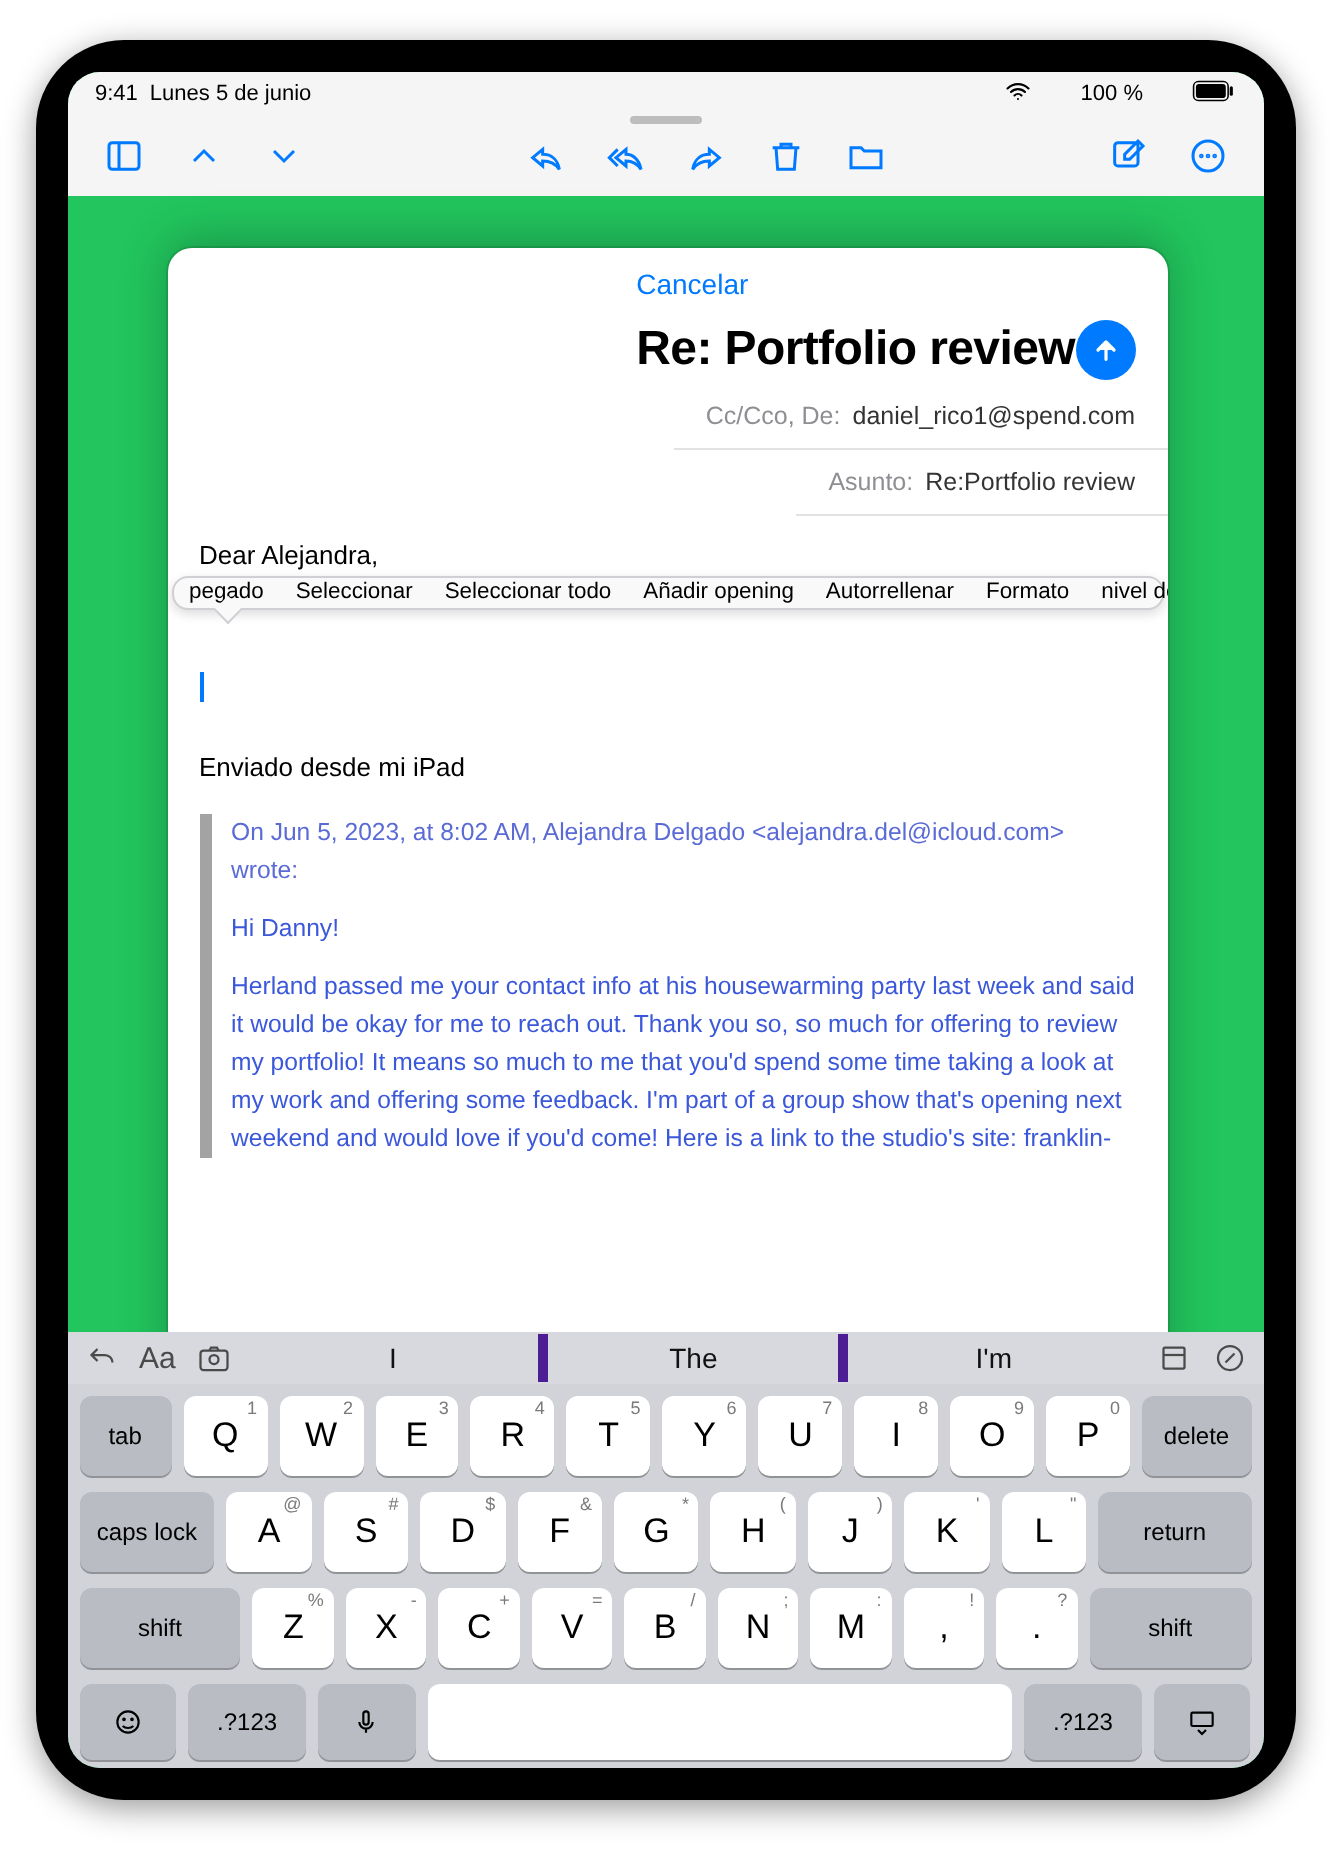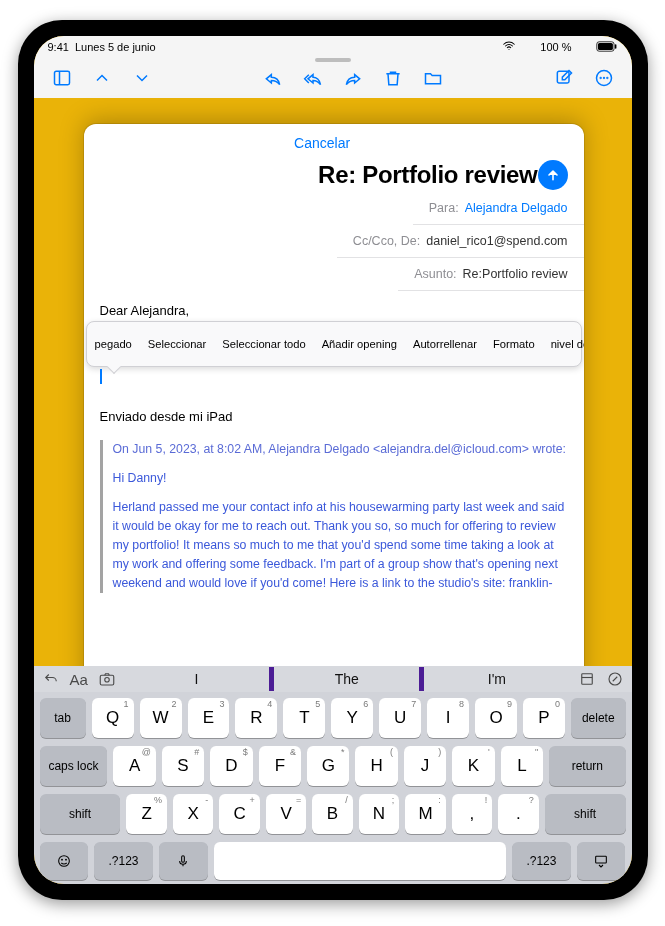--- a/index.html
+++ b/index.html
@@ -16,22 +16,22 @@
     margin: 20px auto;
     background: #000;
     border-radius: 44px;
     padding: 16px;
     position: relative;
     box-shadow: 0 4px 16px rgba(0,0,0,0.4);
   }
   .screen {
     width: 100%;
     height: 100%;
-    background: #eab308;
-    border-radius: 30px;
+    background: #22c55e;
+    border-radius: 16px;
     overflow: hidden;
     position: relative;
     display: flex;
     flex-direction: column;
   }
   
   .status-bar {
     height: 22px;
     display: flex;
     justify-content: space-between;
@@ -83,21 +83,20 @@
   .sheet-head {
     padding: 10px 16px 2px 16px;
     display:flex;
     flex-direction:column;
   }
   .cancel-row { height:22px; }
   .cancel-link { color:#007aff; font-size:14px; }
   .title-row {
     display:flex; align-items:center; justify-content:space-between;
     margin-top:4px;
-    margin-left:24px;
   }
   .subject-title { font-size:24px; font-weight:800; letter-spacing:-0.3px; }
   .send-btn {
     width:30px; height:30px; border-radius:50%;
     background:#007aff; display:flex; align-items:center; justify-content:center;
   }
   .send-btn svg { width:16px; height:16px; stroke:#fff; fill:#fff; }
   .field-row {
     display:flex; align-items:center; gap:6px;
     font-size:12.5px;
@@ -117,21 +116,21 @@
     position:relative;
   }
   .callout {
     position:absolute;
     left:2px; right:2px; top:30px;
     background:#f9f9fa;
     border:1px solid #d0d0d4;
     border-radius:8px;
     display:flex;
     align-items:center;
-    height:46px;
+    height:17px;
     font-size:11.2px;
     box-shadow:0 2px 6px rgba(0,0,0,0.15);
   }
   .callout-item {
     padding:0 8px;
     white-space:nowrap;
     color:#000;
   }
   .callout-sep { width:1px; height:18px; background:#d0d0d4; }
   .callout-tail {
@@ -148,21 +147,21 @@
     height:16px;
     position:relative;
   }
   .text-cursor {
     width:2px; height:15px; background:#007aff;
     position:absolute; left:0; top:0;
   }
   .sig { margin-top:22px; font-size:13px; }
   .quote-block {
     margin-top:14px;
-    border-left:3px solid #a3a3a3;
+    border-left:6px solid #a3a3a3;
     padding-left:10px;
     color:#3b58da;
     font-size:12.3px;
     line-height:1.55;
   }
   .quote-block .hdr { margin-bottom:10px; color:#5a6bd6; }
   .quote-block .hi { margin-bottom:10px; }
   
   .keyboard {
     position:absolute;
@@ -323,24 +322,20 @@
         <div class="title-row">
           <div class="subject-title">Re: Portfolio review</div>
           <div class="send-btn">
             <svg viewBox="0 0 24 24">
                 <path d="M12 19V6M6 12l6-6 6 6" stroke-width="2.4" stroke-linecap="round" stroke-linejoin="round"></path>
               </svg>
           </div>
         </div>
       </div>
 
-      <div class="field-row">
-        <span>Para:</span>
-        <span class="val-blue">Alejandra Delgado</span>
-      </div>
       <div class="field-row">
         <span>Cc/Cco, De:</span>
         <span class="val">daniel_rico1@spend.com</span>
       </div>
       <div class="field-row">
         <span>Asunto:</span>
         <span class="val">Re:Portfolio review</span>
       </div>
 
       <div class="body-area">

